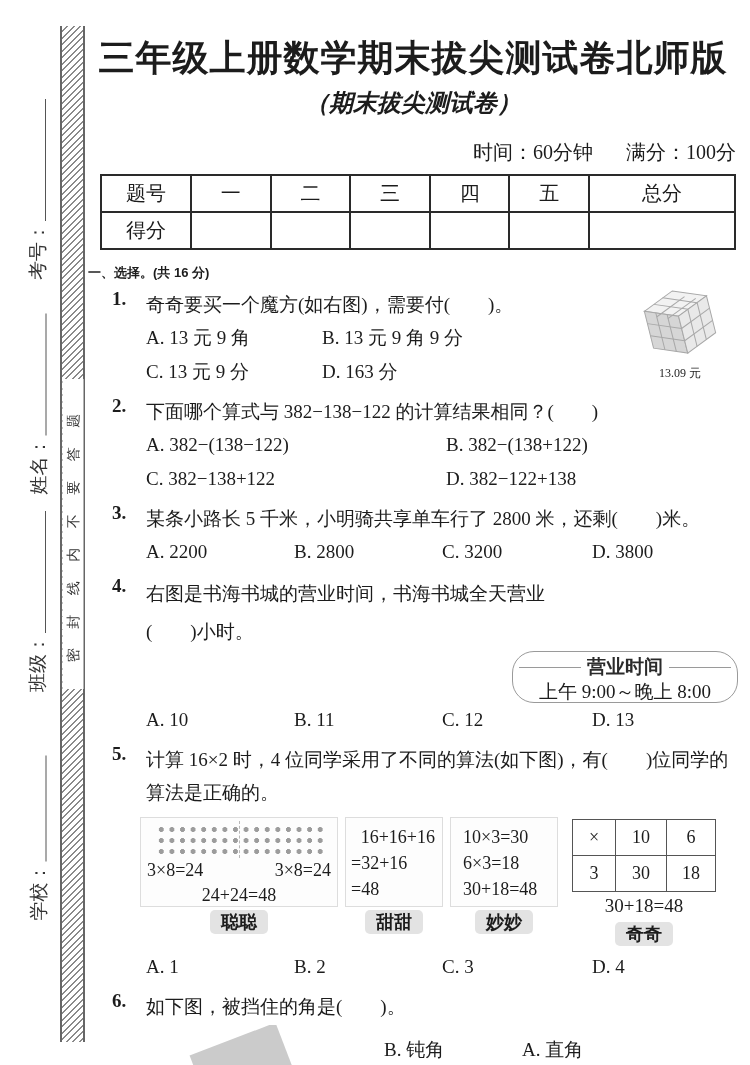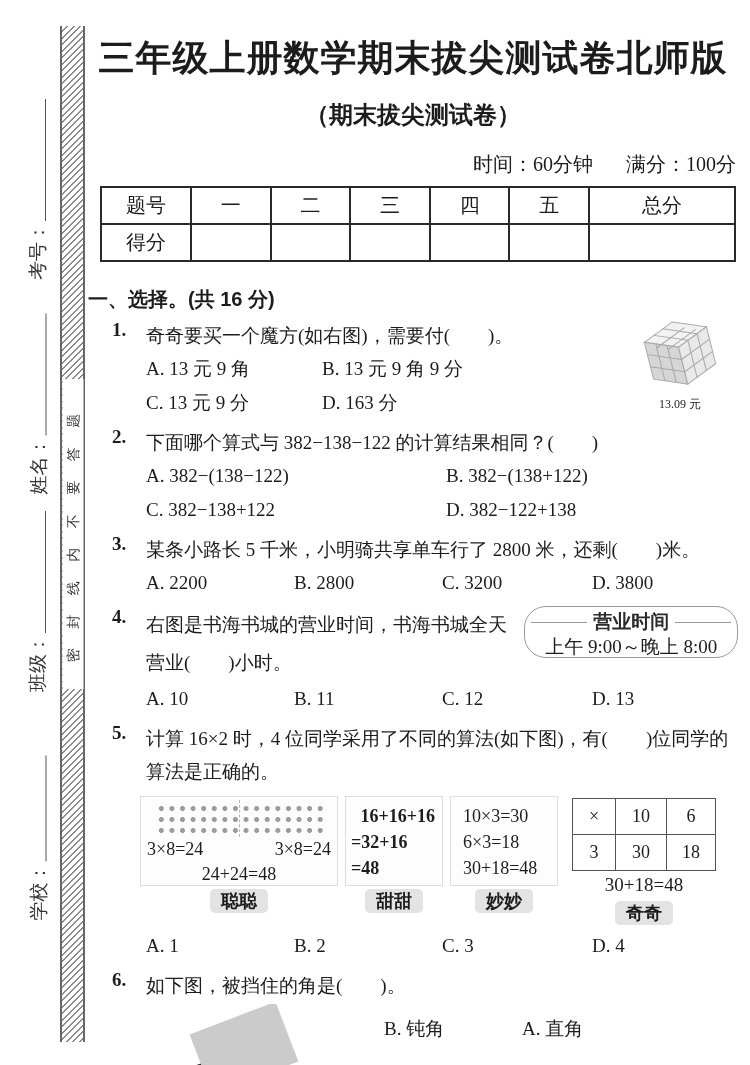--- a/index.html
+++ b/index.html
@@ -26,64 +26,64 @@
     position:absolute; left:50%; top:50%; width:310px;
     transform:translate(-50%,-50%) rotate(-90deg);
     background:#ffffff; text-align:center; font-size:14px; color:#333;
     letter-spacing:8px; white-space:nowrap; line-height:21px;
   }
 
   
   .content { position:absolute; left:88px; top:0; width:650px; }
   .title { margin-top:34px; text-align:center; font-family:"Liberation Sans", sans-serif;
            font-weight:bold; font-size:36px; letter-spacing:1px; }
-  .subtitle { margin-top:16px; text-align:center; font-family:"Liberation Sans", sans-serif;
-              font-weight:bold; font-size:24px; }
+  .subtitle { margin-top:4px; text-align:center; font-family:"Liberation Sans", sans-serif;
+              font-weight:bold; font-size:24px;font-style:italic; }
   .meta { margin-top:20px; text-align:right; font-size:20px; padding-right:2px; }
   .meta span + span { margin-left:28px; }
 
   table.score { margin-top:8px; margin-left:12px; border-collapse:collapse; width:636px; }
   table.score td { border:2px solid #2a2a2a; height:33px; text-align:center; font-size:20px; }
   table.score td.c0 { width:86px; }
 
-  .section-heading { margin-top:24px; font-family:"Liberation Sans", sans-serif;
-                     font-weight:bold; font-size:20px; }
+  .section-heading { margin-top:14px; font-family:"Liberation Sans", sans-serif;
+                     font-weight:bold; font-size:13px; }
 
   .q { position:relative; padding-left:58px; margin-top:6px; font-size:19px; }
   .q-num { position:absolute; left:24px; font-weight:bold; }
   .q-stem { line-height:33px; }
   .opt-grid { display:grid; }
   .opt { line-height:34px; white-space:nowrap; }
   .cols-q1 { grid-template-columns:176px 1fr; }
   .cols-q2 { grid-template-columns:300px 1fr; }
   .cols-4  { grid-template-columns:148px 148px 150px 1fr; }
   .cols-q6 { grid-template-columns:138px 1fr; }
 
   
   .q1-wrap { padding-right:118px; }
   .q1-fig { position:absolute; right:6px; top:-4px; width:104px; text-align:center; }
   .q1-cap { font-size:12px; margin-top:0px; }
 
   
-  .q4-row { display:flex; }
+  .q4-row { display:flex;flex-direction:column; }
   .q4-text { width:402px; line-height:38px; }
   .hours-box { margin-left:auto; width:226px; height:52px; border:1.5px solid #9a9a9a;
                border-radius:22px; padding:2px 6px 4px; box-sizing:border-box; }
   .hours-title-row { display:flex; align-items:center; }
   .hours-title-row .hline { flex:1; border-top:1.5px solid #9a9a9a; }
   .hours-title { font-family:"Liberation Sans", sans-serif; font-weight:bold; font-size:19px;
                  padding:0 6px; color:#2a2a2a; }
   .hours-value { text-align:center; font-size:19px; line-height:24px; }
 
   
   .methods { display:flex; align-items:flex-start; gap:7px; margin-top:8px; margin-left:-6px; }
   .method { display:flex; flex-direction:column; align-items:center; }
   .method-box { border:1px solid #ddd; background:#fdfdfd; box-sizing:border-box; font-size:18px; }
   .mbox-0 { width:198px; height:90px; padding-top:5px; }
-  .mbox-1 { width:98px;  height:90px; padding:6px 5px 0;font-weight:bold; }
+  .mbox-1 { width:98px;  height:90px; padding:6px 5px 0; }
   .mbox-2 { width:108px; height:90px; padding:6px 12px 0; }
   .dots { position:relative; width:170px; height:33px; margin:0 auto 2px;
           background-image:radial-gradient(circle, #9c9c9c 2.2px, transparent 2.7px);
           background-size:10.6px 11px; background-position:2px 1px; }
   .dots::after { content:""; position:absolute; left:50%; top:-2px; bottom:-2px;
                  border-left:1px dashed #b8b8b8; }
   .m0-l1 { display:flex; justify-content:space-between; padding:0 6px; line-height:25px; }
   .m0-l2 { text-align:center; line-height:25px; }
   .mline { line-height:26px; }
   .mline.right { text-align:right; padding-right:2px; }

